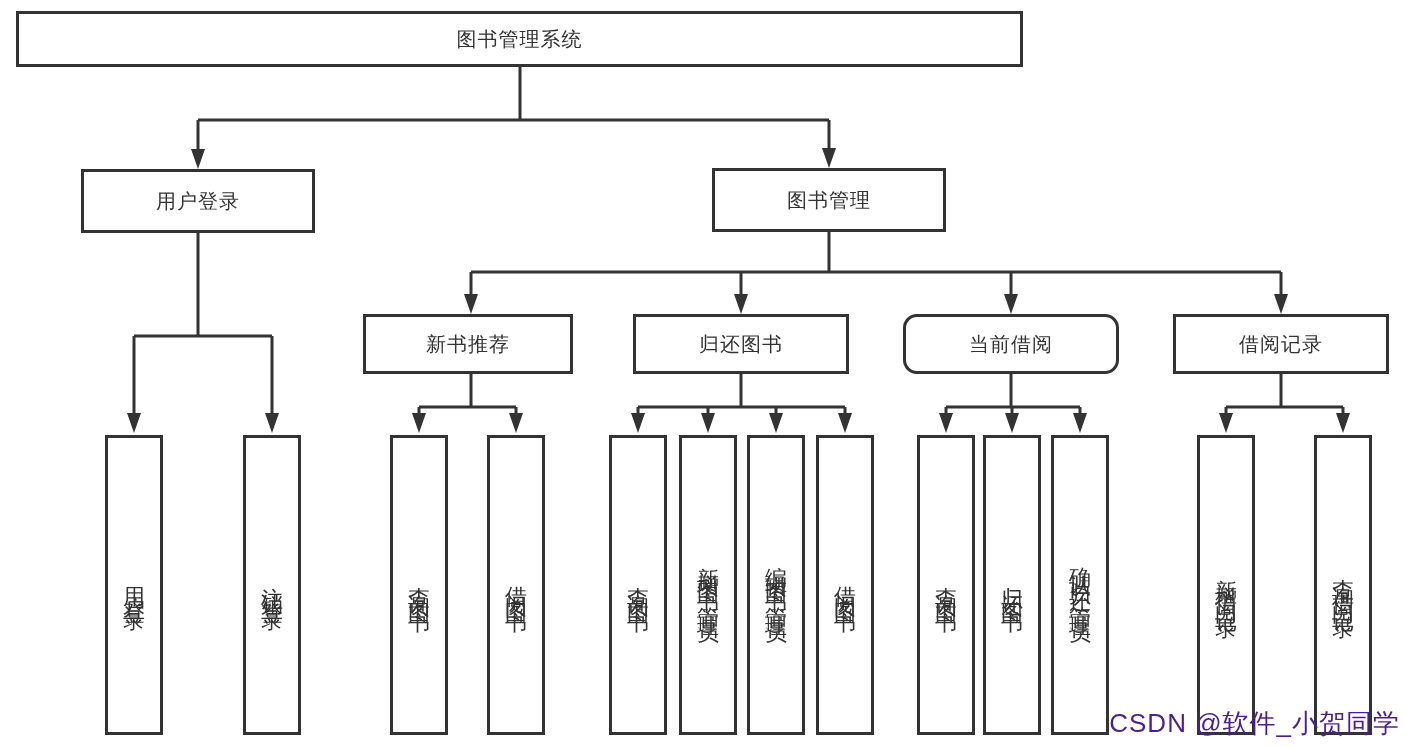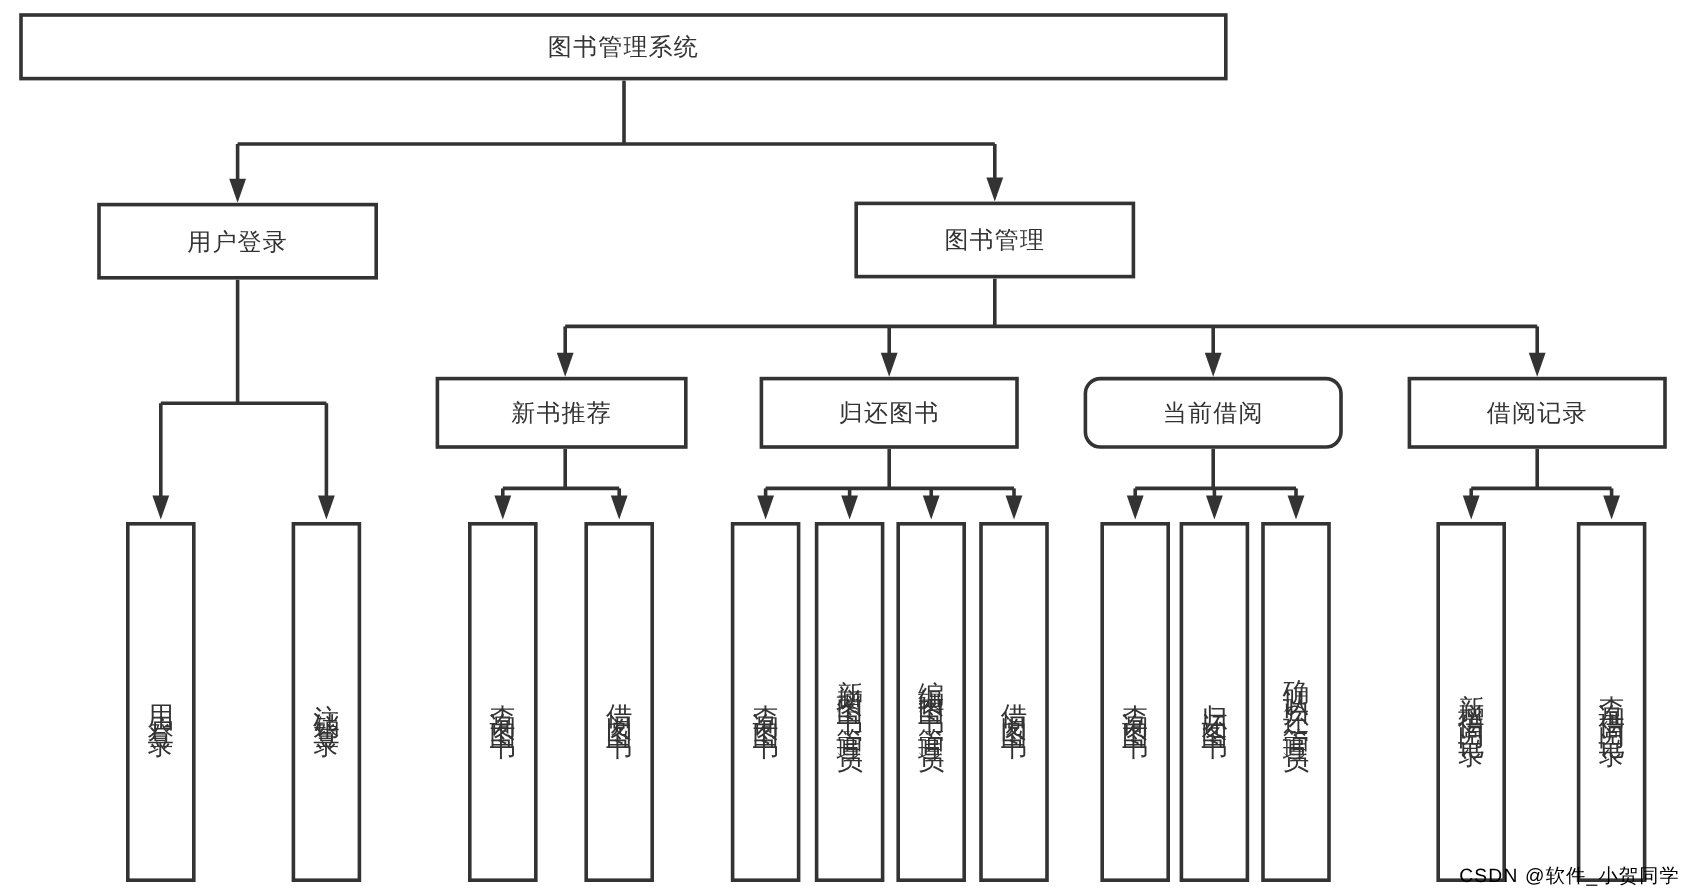--- a/index.html
+++ b/index.html
@@ -48,22 +48,22 @@
     font-size: 22px;
     letter-spacing: 8px;
     line-height: 1;
     color: #333333;
     white-space: nowrap;
   }
   .watermark {
     position: absolute;
     right: 5px;
     bottom: 6px;
-    font-size: 16px;
-    color: #000000;
+    font-size: 26px;
+    color: #4c1d95;
     letter-spacing: 1px;
     z-index: 3;
   }
 </style>
 </head>
 <body>
 
 <div class="canvas">
 
   <svg class="connectors" viewBox="0 0 1405 747" xmlns="http://www.w3.org/2000/svg">

